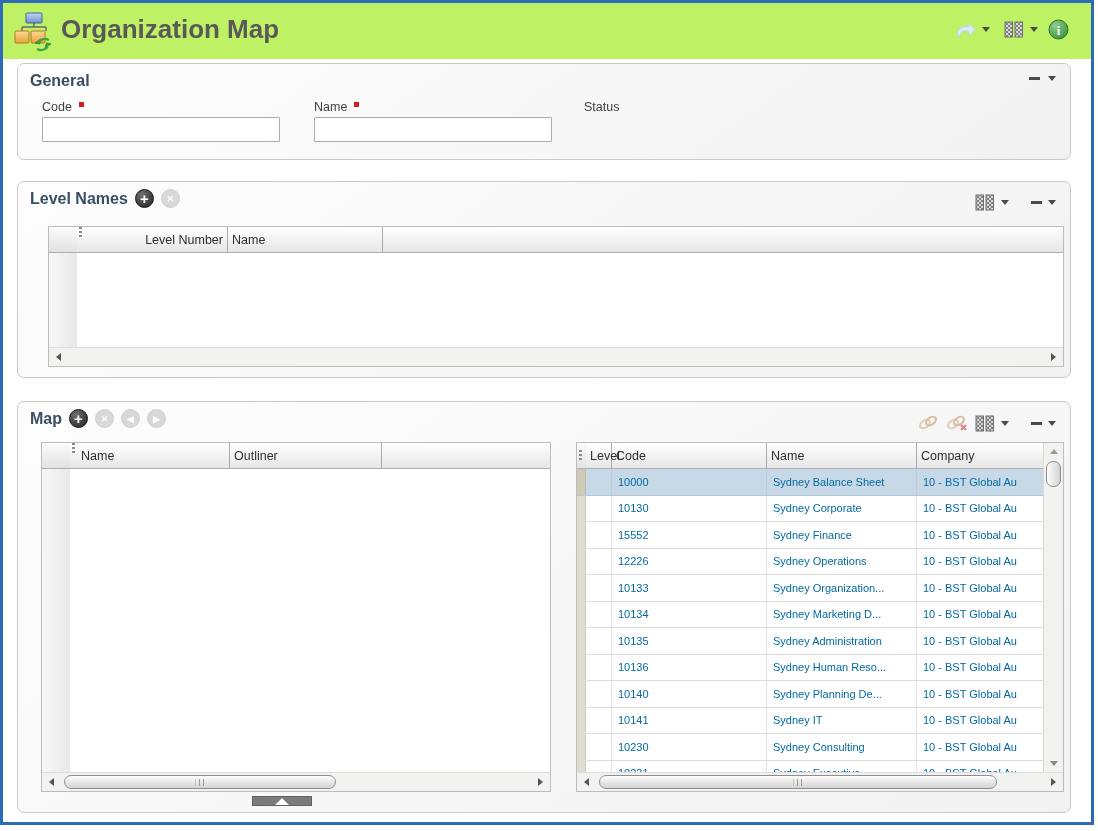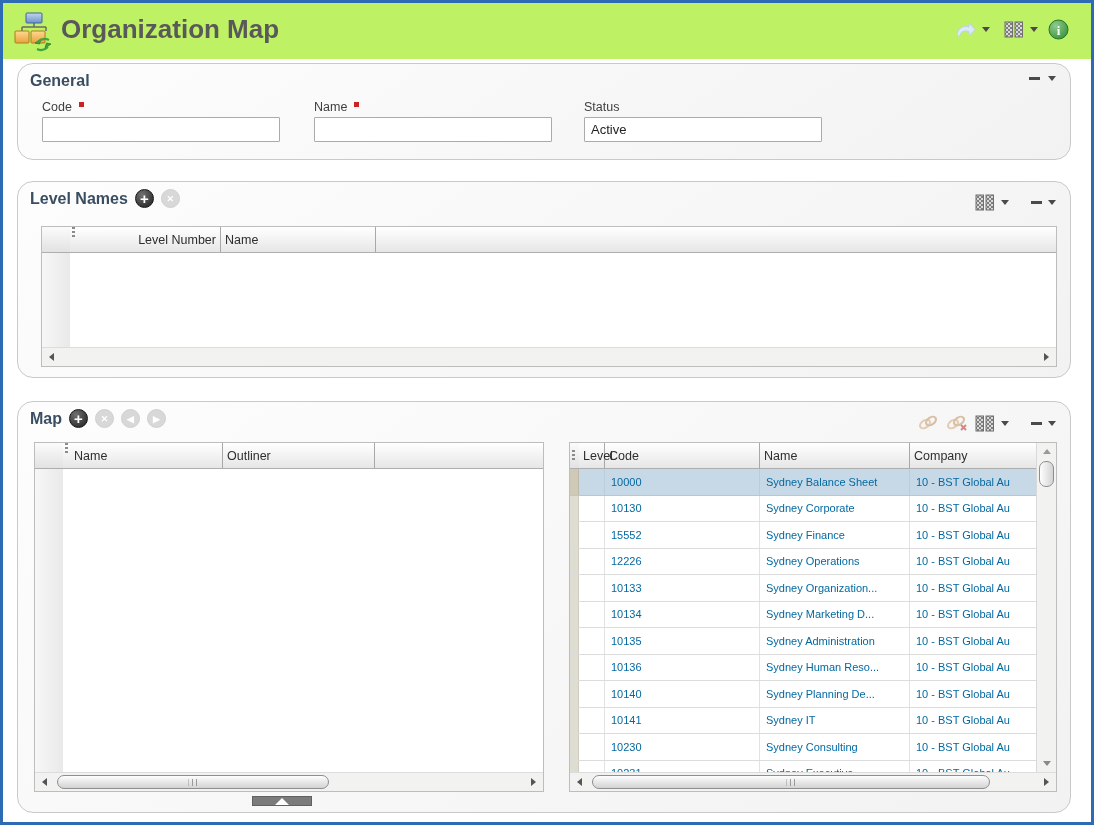--- a/index.html
+++ b/index.html
@@ -11,21 +11,21 @@
   
   .app-header { position:absolute; left:0; top:0; width:100%; height:56px; background:#bef264; }
   .org-icon { position:absolute; left:10px; top:7px; width:42px; height:42px; }
   .page-title { position:absolute; left:58px; top:11px; font-size:26px; font-weight:bold; color:#595959; }
   .hdr-icons { position:absolute; right:22px; top:16px; display:flex; align-items:center; gap:6px; }
 
   .caret { width:0; height:0; border-left:4px solid transparent; border-right:4px solid transparent; border-top:5px solid #4a4a4a; }
   .minus-bar { width:11px; height:3px; background:#4a4a4a; }
 
   
-  .panel { position:absolute; left:14px; width:1054px; border:1px solid #c9c9c9; border-radius:16px;
+  .panel { position:absolute; left:14px; width:1054px; border:1px solid #c9c9c9; border-radius:7px;
            background:linear-gradient(145deg,#fdfdfd 0%,#f2f2f2 100%); }
   .panel-general { top:60px; height:97px; }
   .panel-levels  { top:178px; height:197px; }
   .panel-map     { top:398px; height:412px; }
   .panel-title { position:absolute; left:12px; top:8px; font-size:16px; font-weight:bold; color:#3a4e63; }
   .panel-ctrl { position:absolute; top:12px; right:14px; display:flex; align-items:center; gap:8px; }
   .title-row { position:absolute; left:12px; top:7px; display:flex; align-items:center; gap:7px; }
   .title-row .panel-title { position:static; }
 
   
@@ -35,21 +35,21 @@
   .cbtn-dis  { background:#d8d8d8; border:1px solid #d0d0d0; font-size:9px; }
 
   
   .field { position:absolute; }
   .field label { font-size:12.5px; color:#3f3f3f; display:block; margin-bottom:3px; }
   .req { display:inline-block; width:5px; height:5px; background:#cc2222; margin-left:7px; margin-bottom:4px; }
   .field input { width:238px; height:25px; border:1px solid #ababab; border-radius:1px; padding:0 6px;
                  font-size:13px; color:#222; font-family:"Liberation Sans",sans-serif; background:#fff; }
 
   
-  .grid { position:absolute; background:#fff; border:1px solid #bdbdbd; display:flex; flex-direction:column; overflow:hidden; }
+  .grid { position:absolute; background:#fff; border:1px solid #bdbdbd; display:flex; flex-direction:column; overflow:hidden;margin-left:7px; }
   .ghead { display:flex; height:26px; flex:none; background:linear-gradient(#ffffff,#e6e6e6);
            border-bottom:1px solid #aeaeae; font-size:12.5px; color:#2e2e2e; }
   .gh { display:flex; align-items:center; padding:0 4px; border-right:1px solid #a8a8a8; }
   .gh.no-sep { border-right:none; }
   .gh-sel { background:linear-gradient(#fbfbfb,#e2e2e2); border-right:none; }
   .grip { width:3px; height:12px; background:repeating-linear-gradient(#8b8b8b 0 2px, transparent 2px 4px); margin:0 2px; }
   .gbody { flex:1; background:#fff; position:relative; overflow:hidden; }
   .sel-col-bg { position:absolute; left:0; top:0; bottom:0; width:28px; background:linear-gradient(90deg,#f7f7f7,#e9e9e9); }
 
   
@@ -158,21 +158,20 @@
     <div class="field" style="left:24px; top:36px;">
       <label><span>Code</span><span class="req"></span></label>
       <input type="text" value="" style="">
     </div>
     <div class="field" style="left:296px; top:36px;">
       <label><span>Name</span><span class="req"></span></label>
       <input type="text" value="" style="">
     </div>
     <div class="field" style="left:566px; top:36px;">
       <label><span>Status</span></label>
-      <input type="text" value="Active" style="">
     </div>
   </div>
 
   <div class="panel panel-levels">
     <div class="title-row">
       <div class="panel-title">Level Names</div>
       <span class="cbtn cbtn-dark">+</span>
       <span class="cbtn cbtn-dis">✕</span>
     </div>
     <div class="panel-ctrl" style="gap:6px;">

